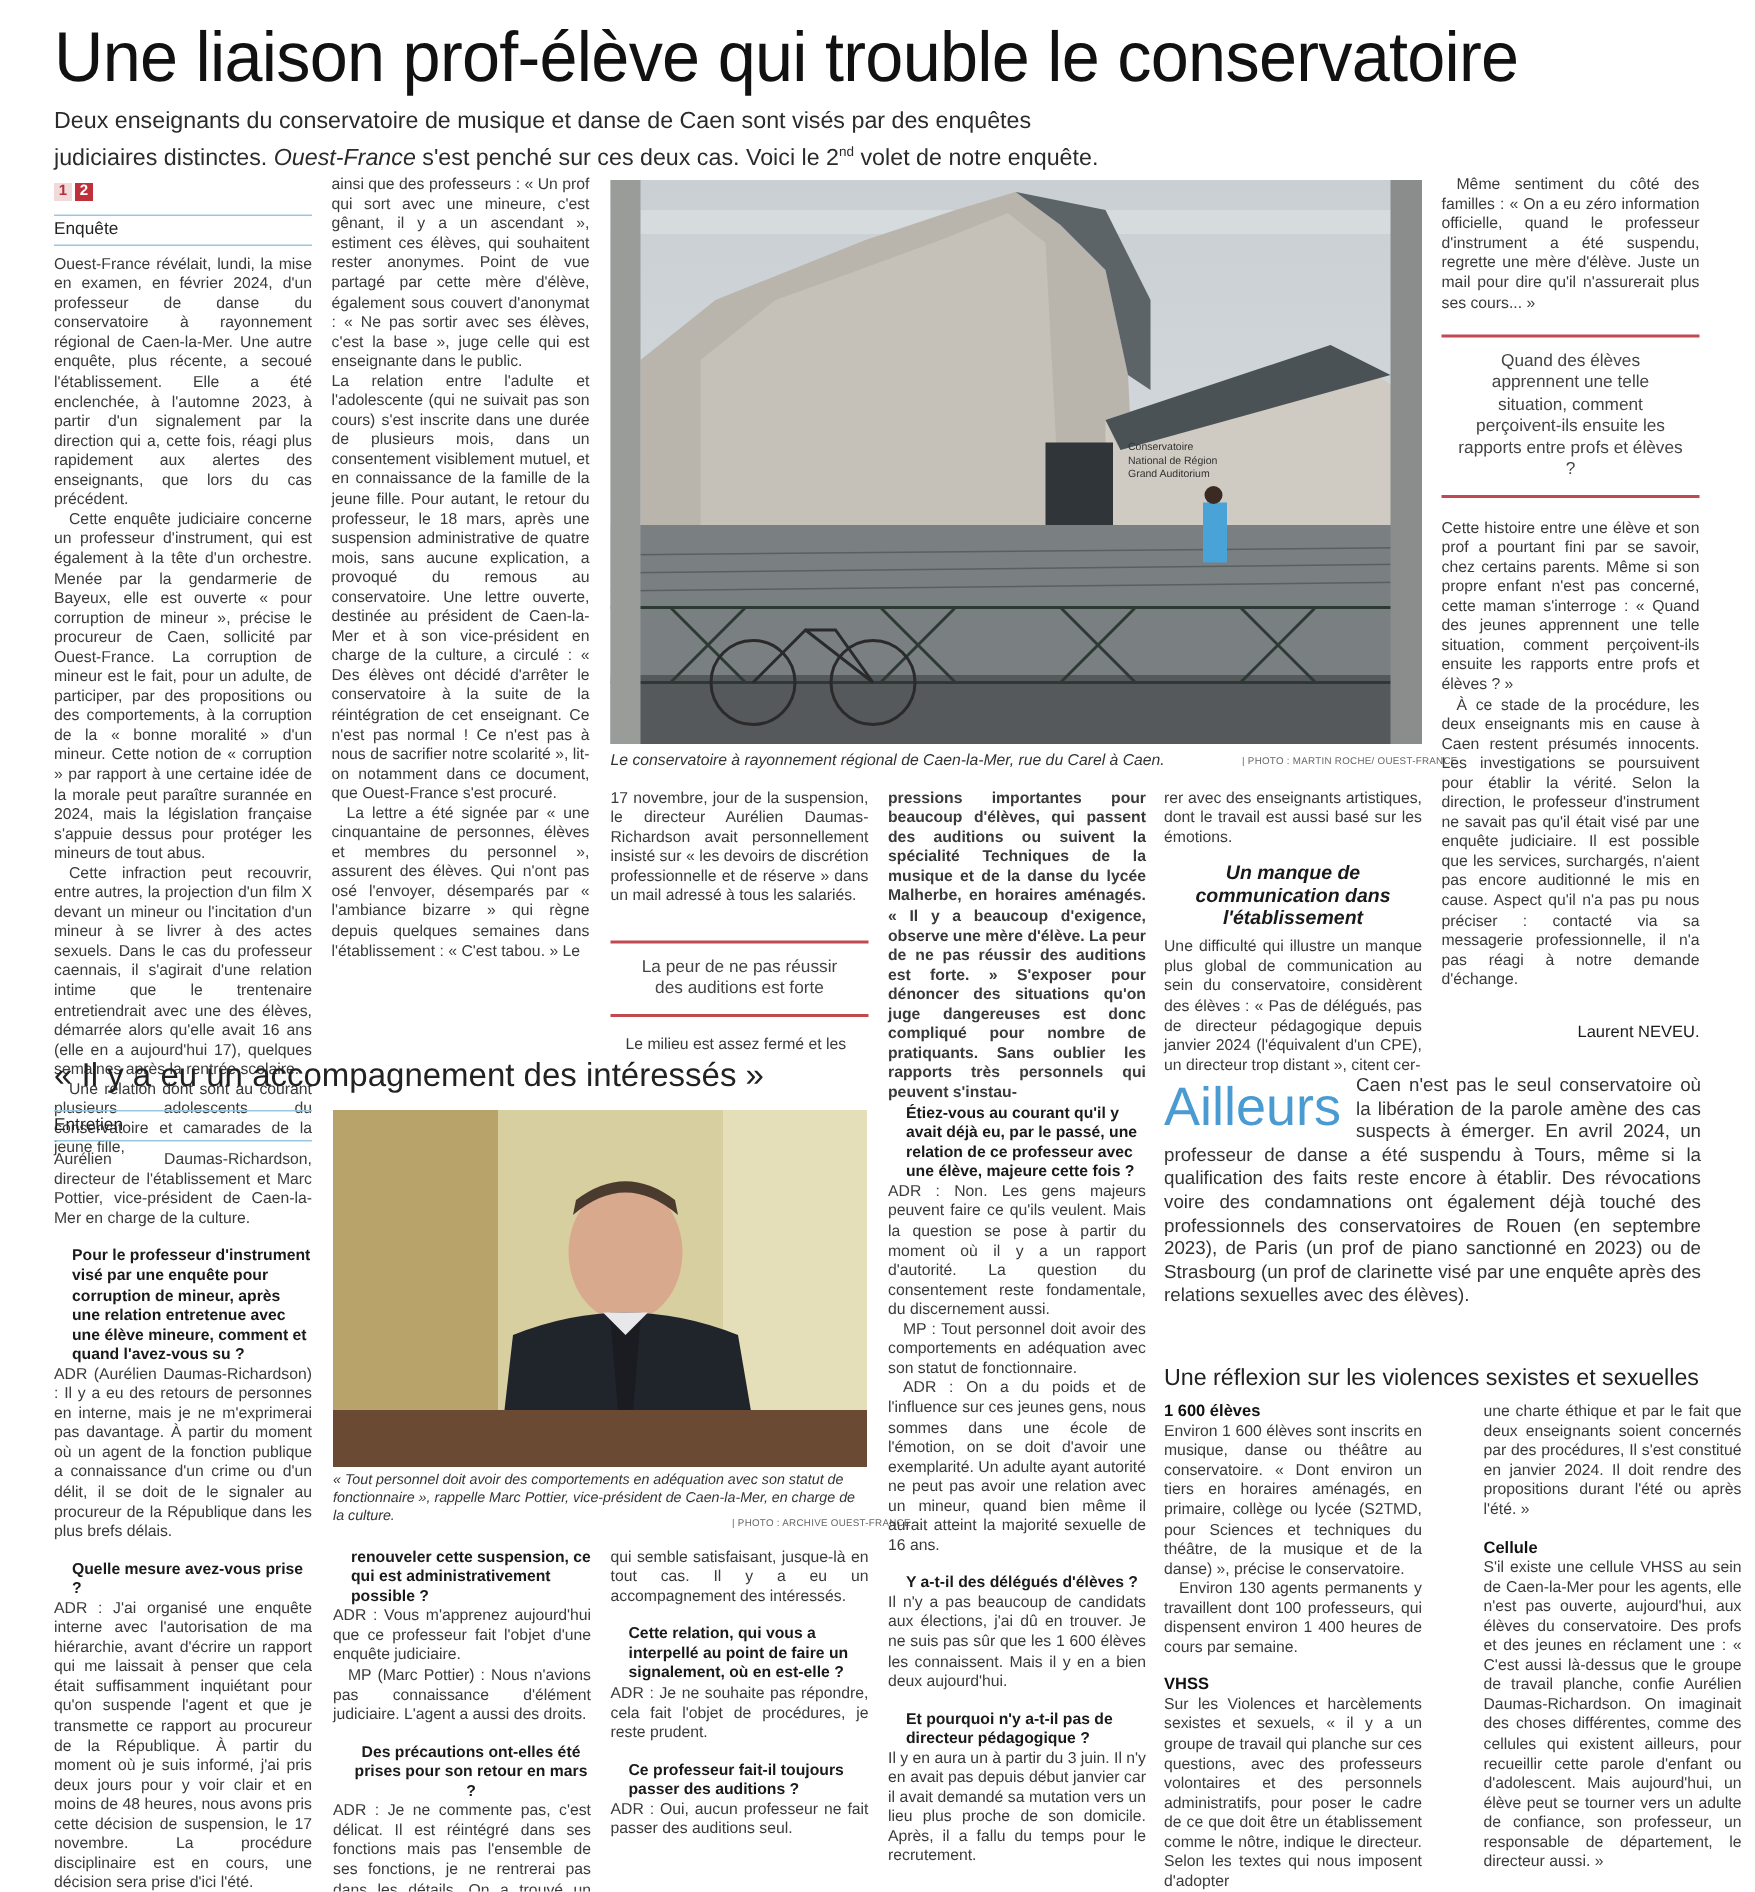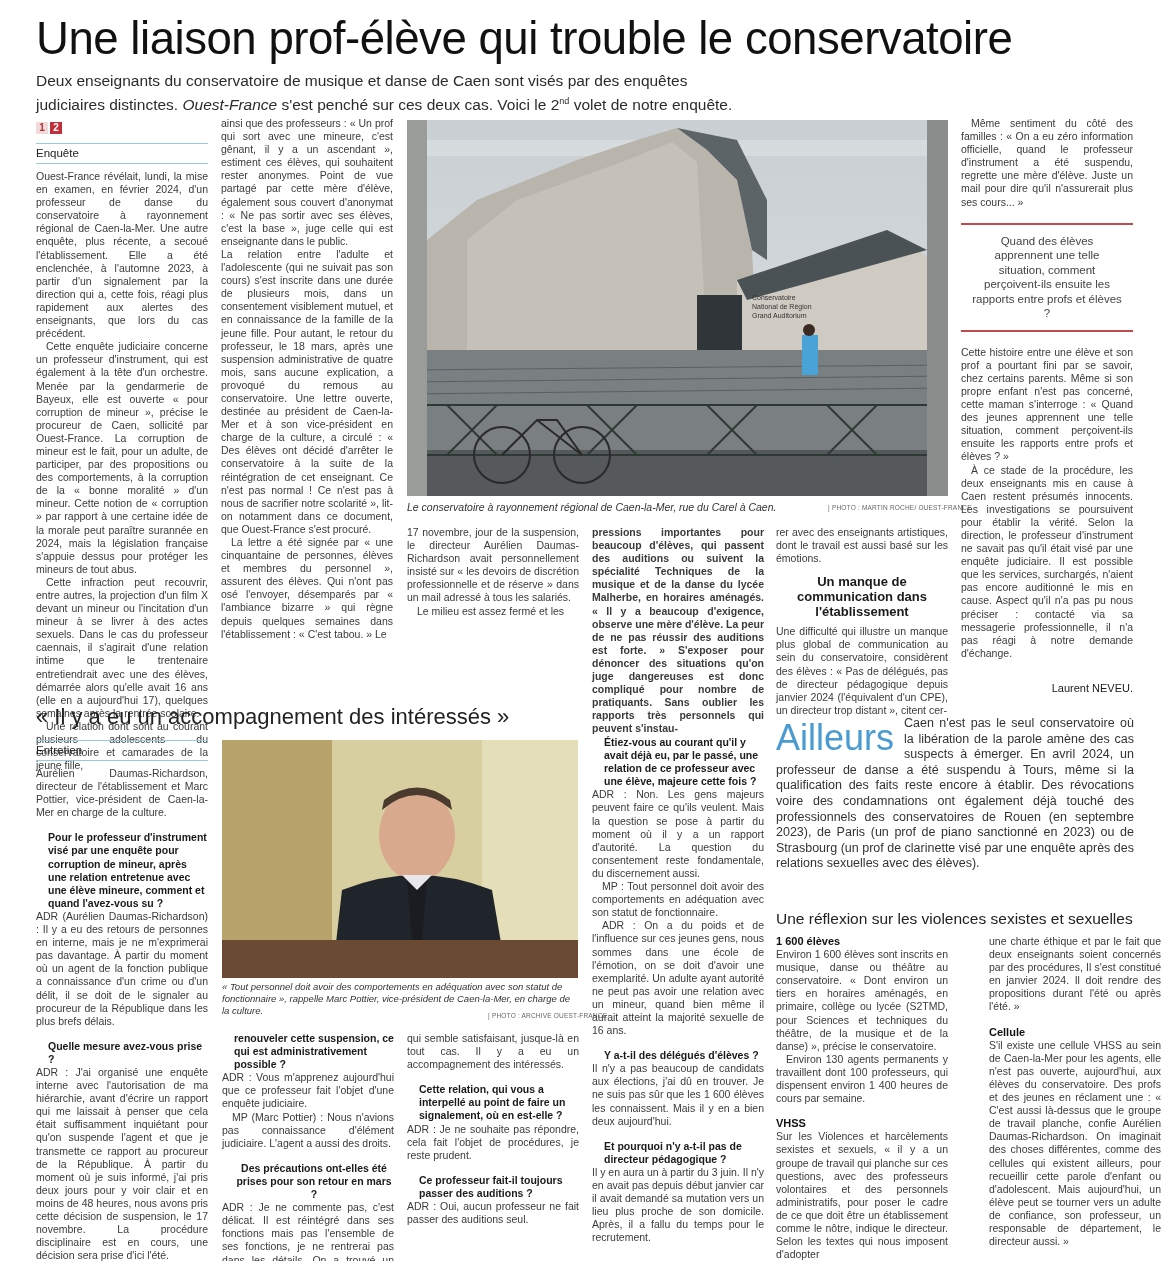--- a/index.html
+++ b/index.html
@@ -106,36 +106,37 @@
     <rect x="520" y="0" width="21" height="376" fill="#8a8d8c"></rect>
   </svg>
 </div>
 <div class="abs caption" style="left:407px;top:501px;">Le conservatoire à rayonnement régional de Caen-la-Mer, rue du Carel à Caen.</div>
 <div class="abs credit" style="left:828px;top:504px;">| Photo : Martin ROCHE/ Ouest-France</div>
 
 <div class="abs" style="left:407px;top:526px;width:172px;">
   <div class="col">
       <p class="noindent">17 novembre, jour de la suspension, le directeur Aurélien Daumas-Richardson avait personnellement insisté sur « les devoirs de discrétion professionnelle et de réserve » dans un mail adressé à tous les salariés.</p>
     </div>
+  <div class="pull" style="margin:22px 0 12px;">La peur de ne pas réussir des auditions est forte</div>
   <div class="col">
       <p>Le milieu est assez fermé et les</p>
     </div>
 </div>
 
 <div class="abs" style="left:592px;top:526px;width:172px;font-weight:bold;">
   <div class="col">
       <p class="noindent">pressions importantes pour beaucoup d'élèves, qui passent des auditions ou suivent la spécialité Techniques de la musique et de la danse du lycée Malherbe, en horaires aménagés. « Il y a beaucoup d'exigence, observe une mère d'élève. La peur de ne pas réussir des auditions est forte. » S'exposer pour dénoncer des situations qu'on juge dangereuses est donc compliqué pour nombre de pratiquants. Sans oublier les rapports très personnels qui peuvent s'instau-</p>
     </div>
 </div>
 
 <div class="abs" style="left:776px;top:526px;width:172px;">
   <div class="col">
       <p class="noindent">rer avec des enseignants artistiques, dont le travail est aussi basé sur les émotions.</p>
     </div>
-  <div class="subhead" style="margin:9px 10px 6px;">Un manque de communication dans l'établissement</div>
+  <div class="subhead" style="margin:9px 10px 6px;font-style:italic;">Un manque de communication dans l'établissement</div>
   <div class="col">
       <p class="noindent">Une difficulté qui illustre un manque plus global de communication au sein du conservatoire, considèrent des élèves : « Pas de délégués, pas de directeur pédagogique depuis janvier 2024 (l'équivalent d'un CPE), un directeur trop distant », citent cer-</p>
     </div>
 </div>
 
 <div class="abs" style="left:961px;top:117px;width:172px;">
   <div class="col">
     <p>Même sentiment du côté des familles : « On a eu zéro information officielle, quand le professeur d'instrument a été suspendu, regrette une mère d'élève. Juste un mail pour dire qu'il n'assurerait plus ses cours... »</p>
   </div>
   <div class="pull" style="margin:14px 0 14px;">Quand des élèves apprennent une telle situation, comment perçoivent-ils ensuite les rapports entre profs et élèves ?</div>

